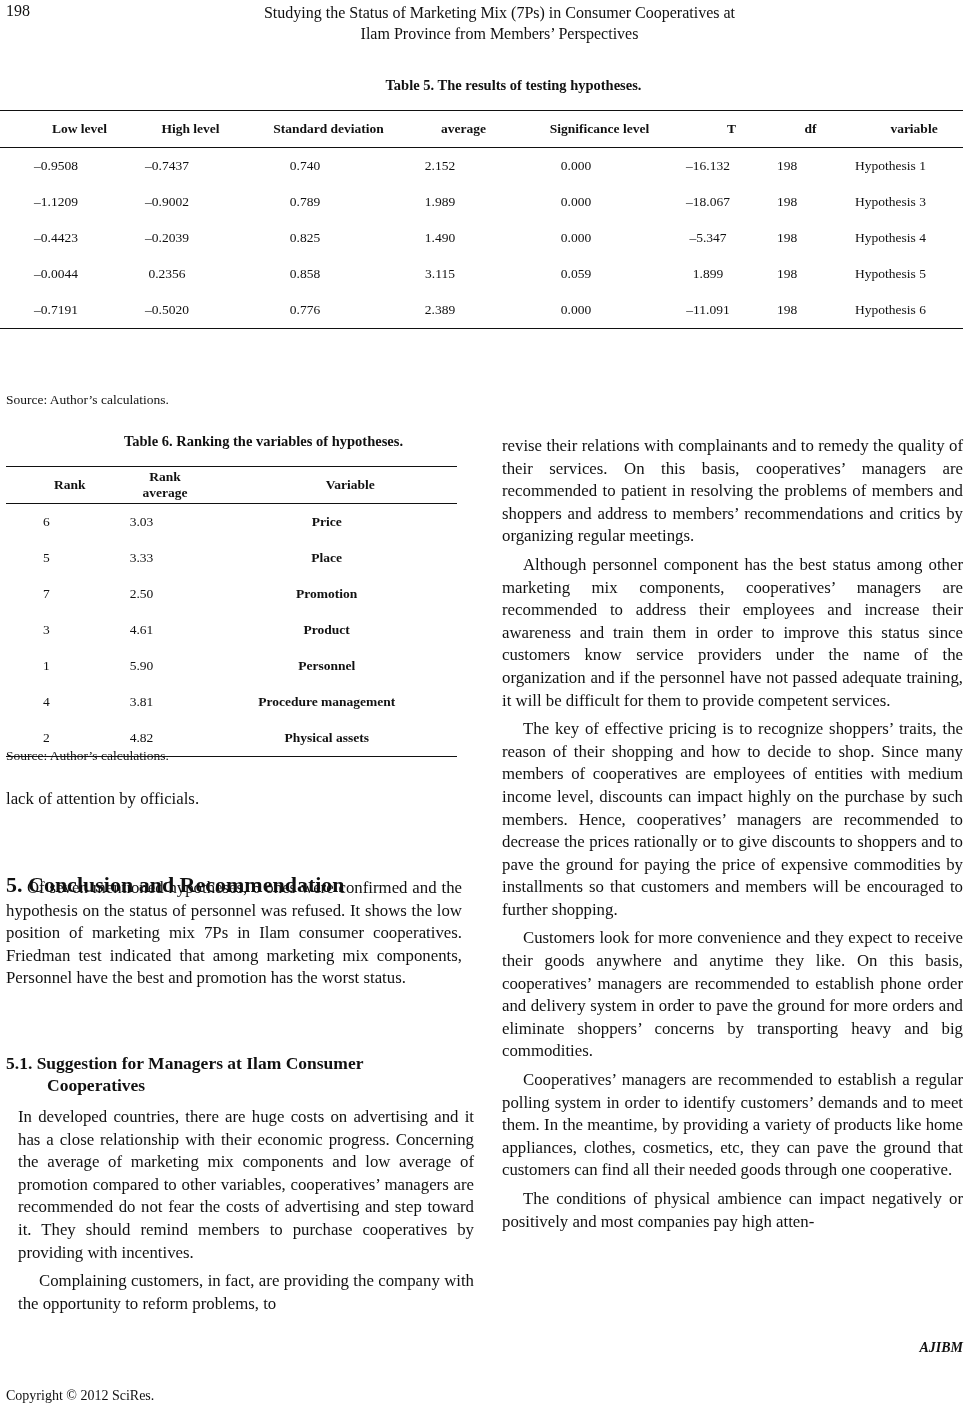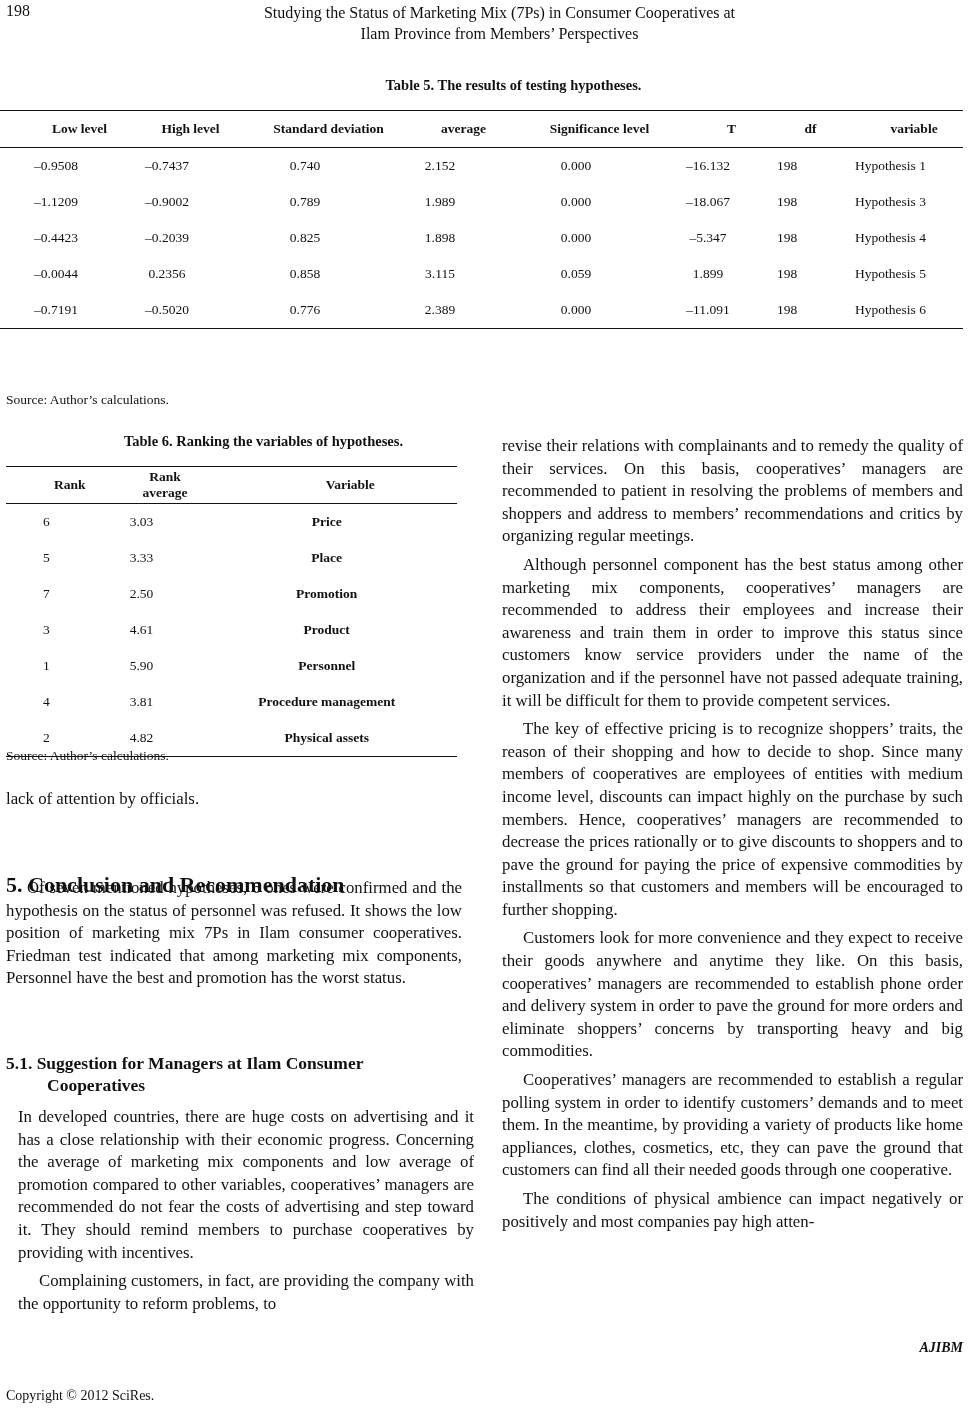--- a/index.html
+++ b/index.html
@@ -81,21 +81,21 @@
         <td>1.989</td>
         <td>0.000</td>
         <td>–18.067</td>
         <td>198</td>
         <td>Hypothesis 3</td>
     </tr>
     <tr>
       <td>–0.4423</td>
         <td>–0.2039</td>
         <td>0.825</td>
-        <td>1.898</td>
+        <td>1.490</td>
         <td>0.000</td>
         <td>–5.347</td>
         <td>198</td>
         <td>Hypothesis 4</td>
     </tr>
     <tr>
       <td>–0.0044</td>
         <td>0.2356</td>
         <td>0.858</td>
         <td>3.115</td>

